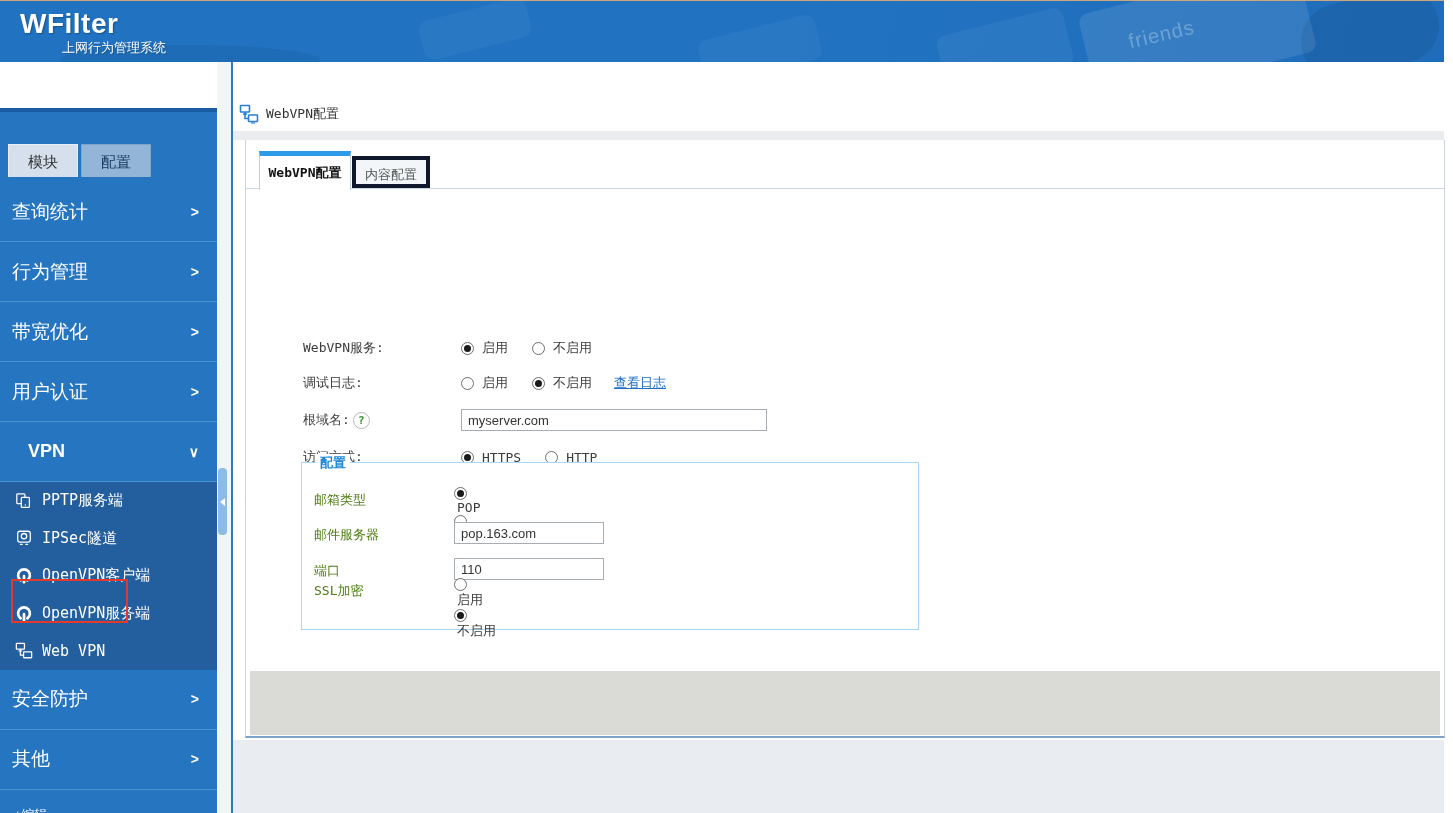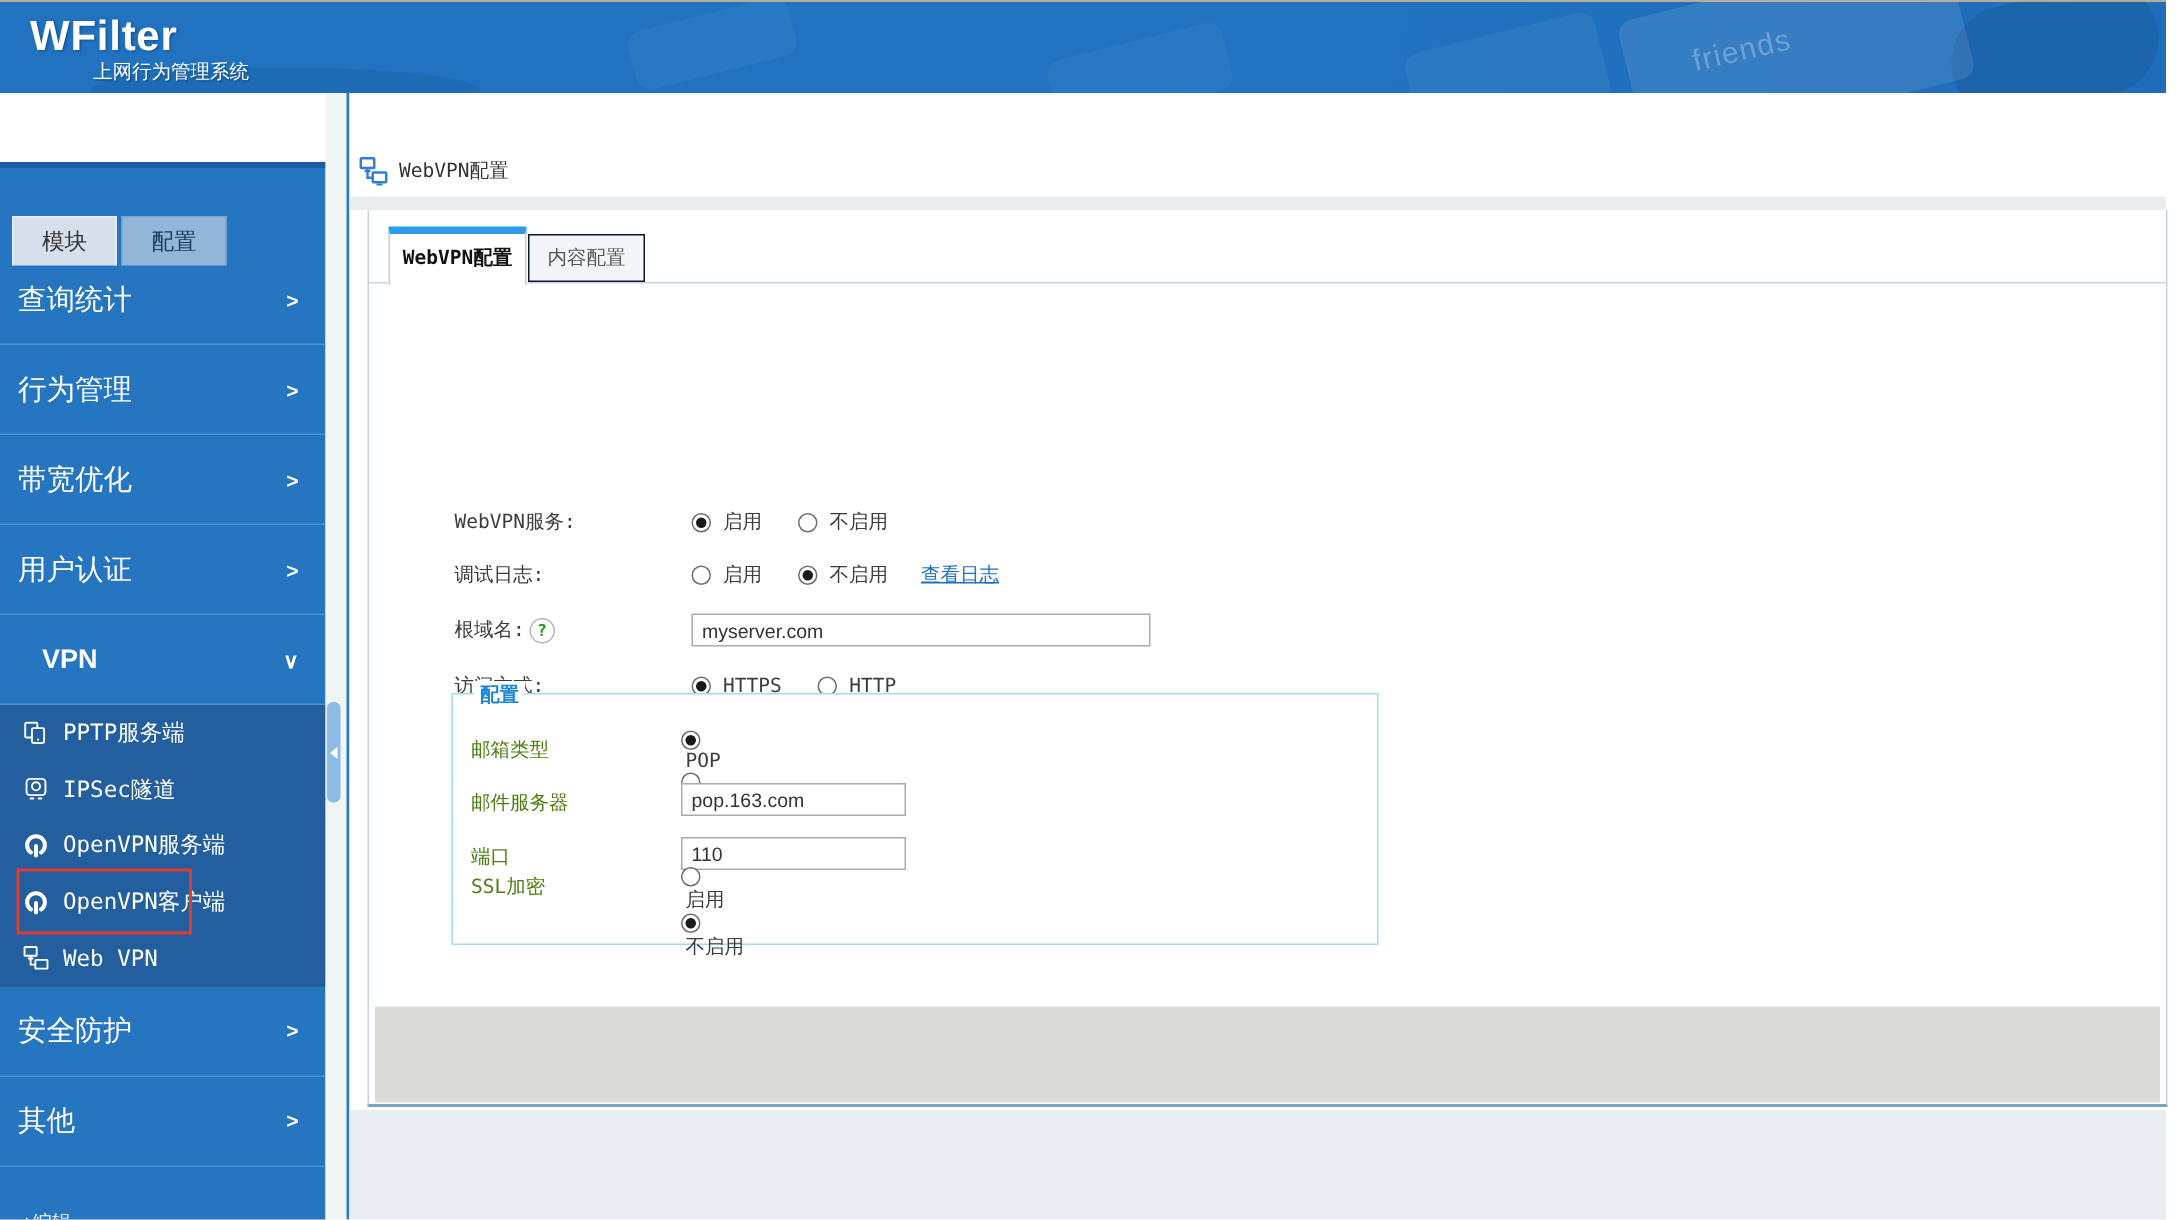--- a/index.html
+++ b/index.html
@@ -37,21 +37,21 @@
   .sidebar{
     position:absolute;left:0;top:62px;width:217px;height:751px;
     background:#2575c1;border-top:4px solid #1a5ca3;box-sizing:border-box;margin-top:46px;
   }
   .side-tabs{position:absolute;left:8px;top:32px;display:flex;}
   .side-tab{
     width:70px;height:33px;line-height:33px;text-align:center;font-size:15px;cursor:pointer;
   }
   .side-tab.active{background:#d5e0ec;color:#333;border:1px solid #e8eef5;border-bottom:none;box-sizing:border-box;}
   .side-tab.inactive{background:#93b5d8;color:#17395c;margin-left:3px;border:1px solid #7da6cf;border-bottom:none;box-sizing:border-box;}
-  .menu{position:absolute;left:0;top:58px;width:217px;}
+  .menu{position:absolute;left:0;top:70px;width:217px;}
   .m-item{
     position:relative;height:60px;border-bottom:1px solid #4c90d0;
     display:flex;align-items:center;padding:0 18px 0 12px;box-sizing:border-box;
     color:#fff;font-size:19px;cursor:pointer;
   }
   .m-item .arr{margin-left:auto;font-size:14px;font-weight:bold;}
   .m-item.vpn{font-weight:bold;font-size:18px;padding-left:28px;}
   .submenu{background:#235e9f;}
   .s-item{
     height:37.6px;display:flex;align-items:center;gap:9px;
@@ -86,21 +86,21 @@
   }
   .tab-underline{position:absolute;left:0;top:48px;width:100%;height:1px;background:#c8d8ea;}
   .ctab{position:absolute;text-align:center;font-size:13px;cursor:pointer;box-sizing:border-box;}
   .ctab.active{
     left:13px;top:11px;width:92px;height:39px;line-height:33px;background:#fff;
     border-top:5px solid #2e9be8;border-left:1px solid #c3cfd9;border-right:1px solid #c3cfd9;
     font-weight:bold;color:#111;z-index:2;
   }
   .ctab.inactive{
     left:106px;top:16px;width:78px;height:32px;line-height:30px;
-    background:#f3f6f8;border:1px solid #0f172a;color:#555;
+    background:#f3f6f8;border:4px solid #0f172a;color:#555;
   }
 
   .row{position:absolute;left:0;right:0;height:28px;}
   .row .lbl{position:absolute;left:57px;top:0;height:28px;display:flex;align-items:center;font-size:13px;color:#3c3c3c;}
   .row .ctl{position:absolute;left:215px;top:0;height:28px;display:flex;align-items:center;}
 
   .radio{width:13px;height:13px;border:1px solid #6e6e6e;border-radius:50%;background:#fff;display:inline-block;position:relative;box-sizing:border-box;flex:0 0 auto;cursor:pointer;}
   .radio.checked::after{content:"";position:absolute;left:2px;top:2px;width:7px;height:7px;background:#1a1a1a;border-radius:50%;}
   .opt-label{font-size:13px;color:#3c3c3c;margin-left:8px;}
   .opt-gap{width:24px;}
@@ -205,28 +205,28 @@
           <line x1="6" y1="17" x2="8" y2="17" stroke-linecap="round"></line>
           <line x1="12" y1="17" x2="14" y2="17" stroke-linecap="round"></line>
         </svg>
         <span>IPSec隧道</span>
       </div>
       <div class="s-item mono">
         <svg width="18" height="18" viewBox="0 0 20 20" fill="none" stroke="#fff">
           <path d="M6.3,14.8 A6.6,6.6 0 1 1 13.7,14.8" stroke-width="3" stroke-linecap="round"></path>
           <line x1="10" y1="10" x2="10" y2="17" stroke-width="3" stroke-linecap="round"></line>
         </svg>
-        <span>OpenVPN服务端</span>
+        <span>OpenVPN客户端</span>
       </div>
       <div class="s-item mono">
         <svg width="18" height="18" viewBox="0 0 20 20" fill="none" stroke="#fff">
           <path d="M6.3,14.8 A6.6,6.6 0 1 1 13.7,14.8" stroke-width="3" stroke-linecap="round"></path>
           <line x1="10" y1="10" x2="10" y2="17" stroke-width="3" stroke-linecap="round"></line>
         </svg>
-        <span>OpenVPN客户端</span>
+        <span>OpenVPN服务端</span>
       </div>
       <div class="s-item mono">
         <svg width="18" height="18" viewBox="0 0 20 20" fill="none" stroke="#fff" stroke-width="1.4">
           <rect x="1.5" y="1.5" width="9" height="6.5" rx="0.5"></rect>
           <line x1="4" y1="10" x2="8" y2="10"></line>
           <rect x="9.5" y="11" width="9" height="6.5" rx="0.5" fill="#235e9f"></rect>
           <polyline points="6,8 6,14.5 9.5,14.5"></polyline>
         </svg>
         <span>Web VPN</span>
       </div>

